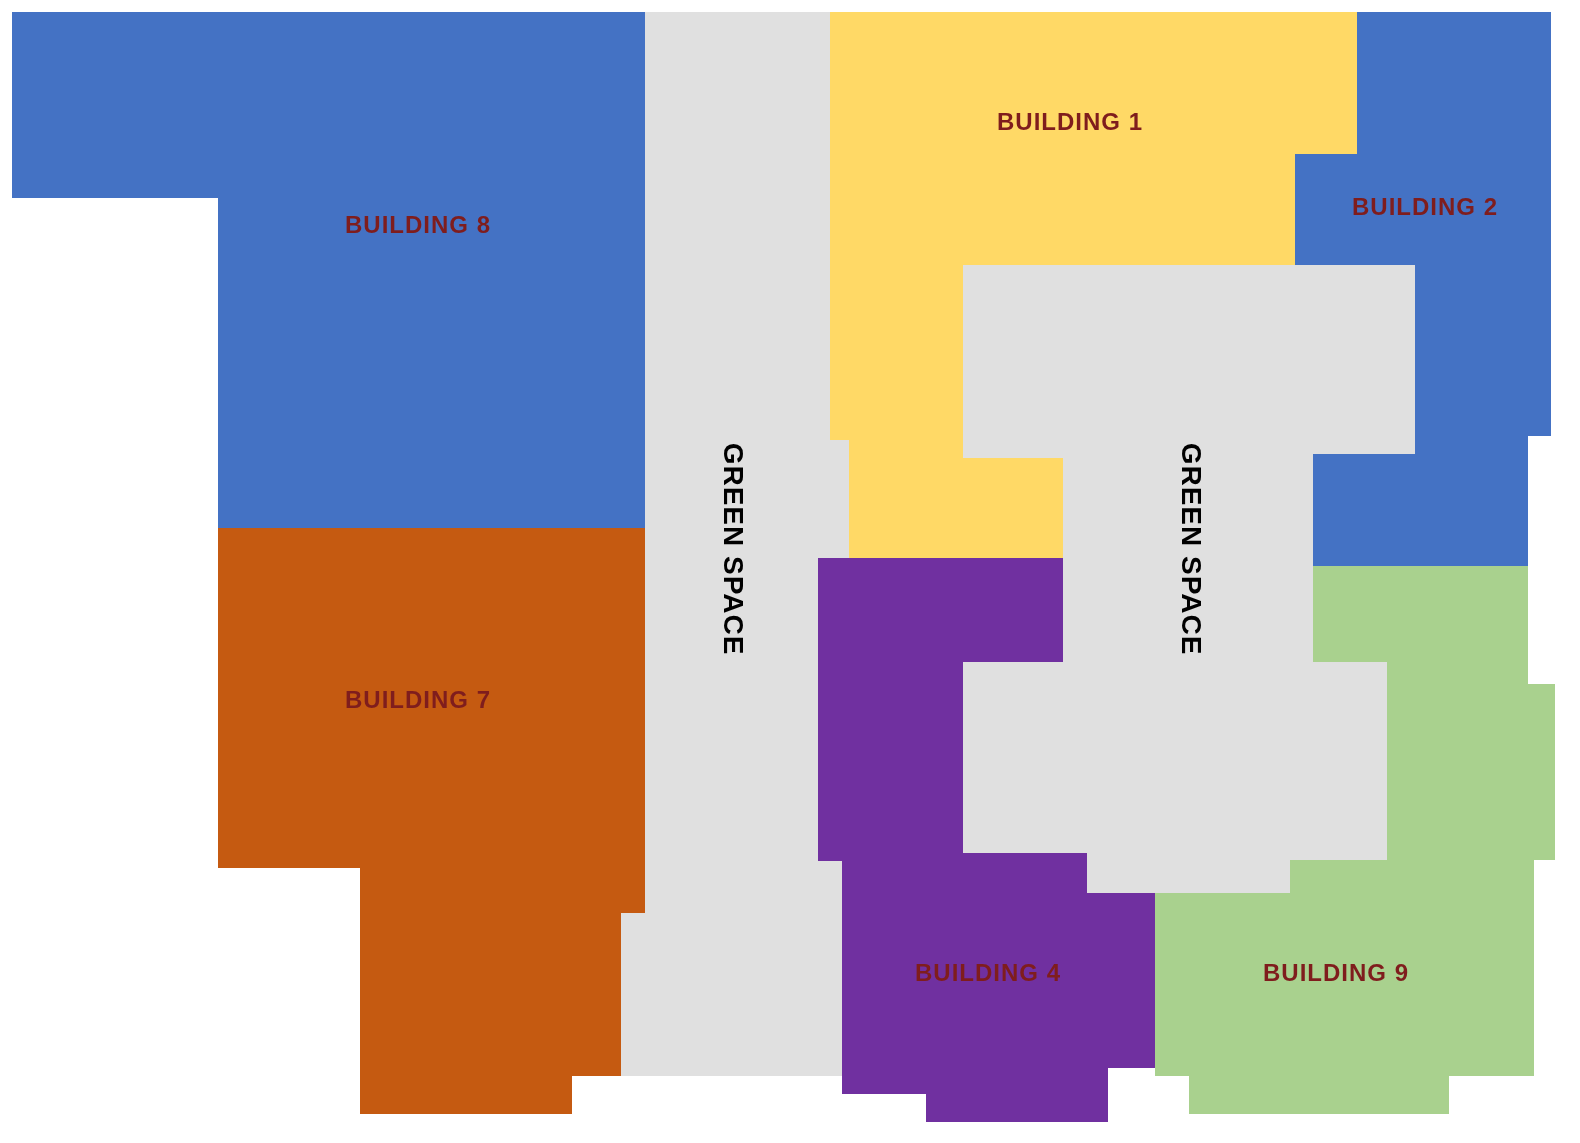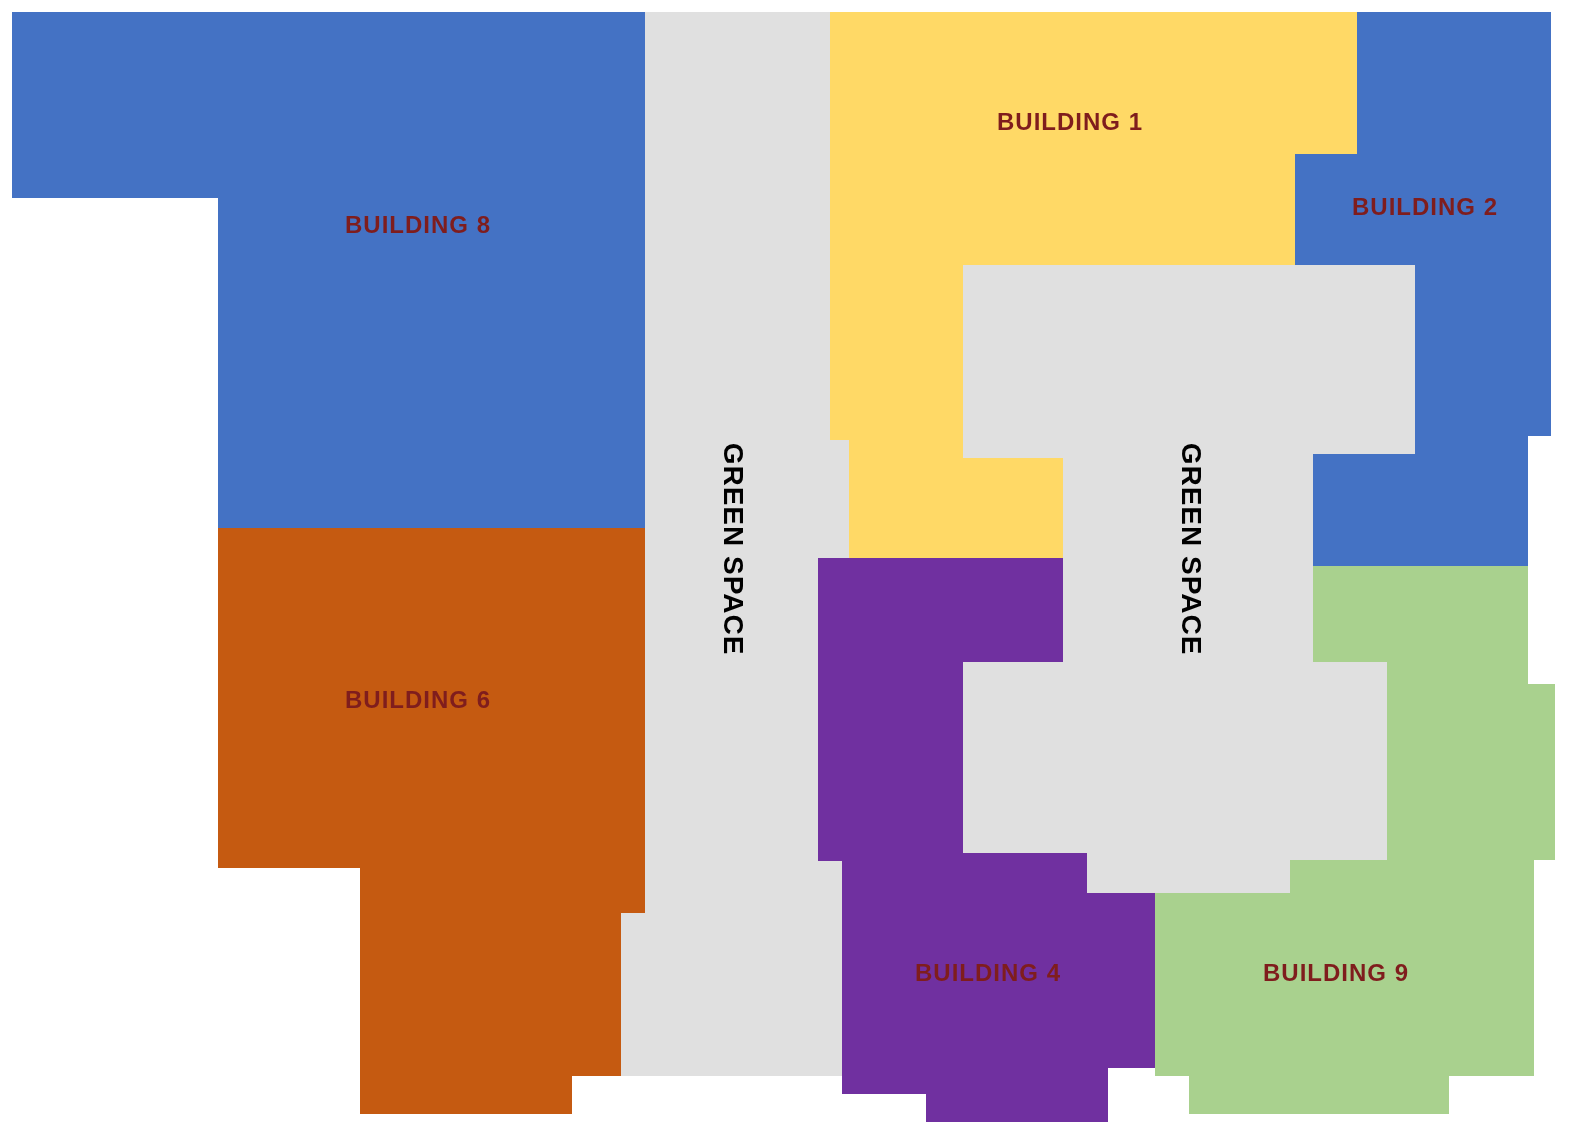--- a/index.html
+++ b/index.html
@@ -53,20 +53,20 @@
     <polygon class="region" points="218,528 645,528 645,913 621,913 621,1076 572,1076 572,1114 360,1114 360,868 218,868" fill="#C55A11"></polygon>
     <polygon class="region" points="645,12 830,12 830,440 849,440 849,558 818,558 818,861 842,861 842,1076 621,1076 621,913 645,913" fill="#E0E0E0"></polygon>
     <polygon class="region" points="830,12 1357,12 1357,154 1295,154 1295,265 963,265 963,458 1063,458 1063,558 849,558 849,440 830,440" fill="#FFD966"></polygon>
     <polygon class="region" points="1357,12 1551,12 1551,436 1528,436 1528,566 1313,566 1313,454 1415,454 1415,265 1295,265 1295,154 1357,154" fill="#4472C4"></polygon>
     <polygon class="region" points="963,265 1415,265 1415,454 1313,454 1313,662 1387,662 1387,860 1290,860 1290,893 1087,893 1087,853 963,853 963,662 1063,662 1063,458 963,458" fill="#E0E0E0"></polygon>
     <polygon class="region" points="818,558 1063,558 1063,662 963,662 963,853 1087,853 1087,893 1155,893 1155,1068 1108,1068 1108,1122 926,1122 926,1094 842,1094 842,861 818,861" fill="#7030A0"></polygon>
     <polygon class="region" points="1313,566 1528,566 1528,684 1555,684 1555,860 1534,860 1534,1076 1449,1076 1449,1114 1189,1114 1189,1076 1155,1076 1155,893 1290,893 1290,860 1387,860 1387,662 1313,662" fill="#A9D18E"></polygon>
   </svg>
 
   <div class="label building" style="left: 418px; top: 225px;">BUILDING 8</div>
-  <div class="label building" style="left: 418px; top: 700px;">BUILDING 6</div>
+  <div class="label building" style="left: 418px; top: 700px;">BUILDING 7</div>
   <div class="label green" style="left: 733px; top: 549px;">GREEN SPACE</div>
   <div class="label building" style="left: 1070px; top: 122px;">BUILDING 1</div>
   <div class="label building" style="left: 1425px; top: 207px;">BUILDING 2</div>
   <div class="label green" style="left: 1191px; top: 549px;">GREEN SPACE</div>
   <div class="label building" style="left: 988px; top: 973px;">BUILDING 4</div>
   <div class="label building" style="left: 1336px; top: 973px;">BUILDING 9</div>
 </div>
 
 </body></html>

